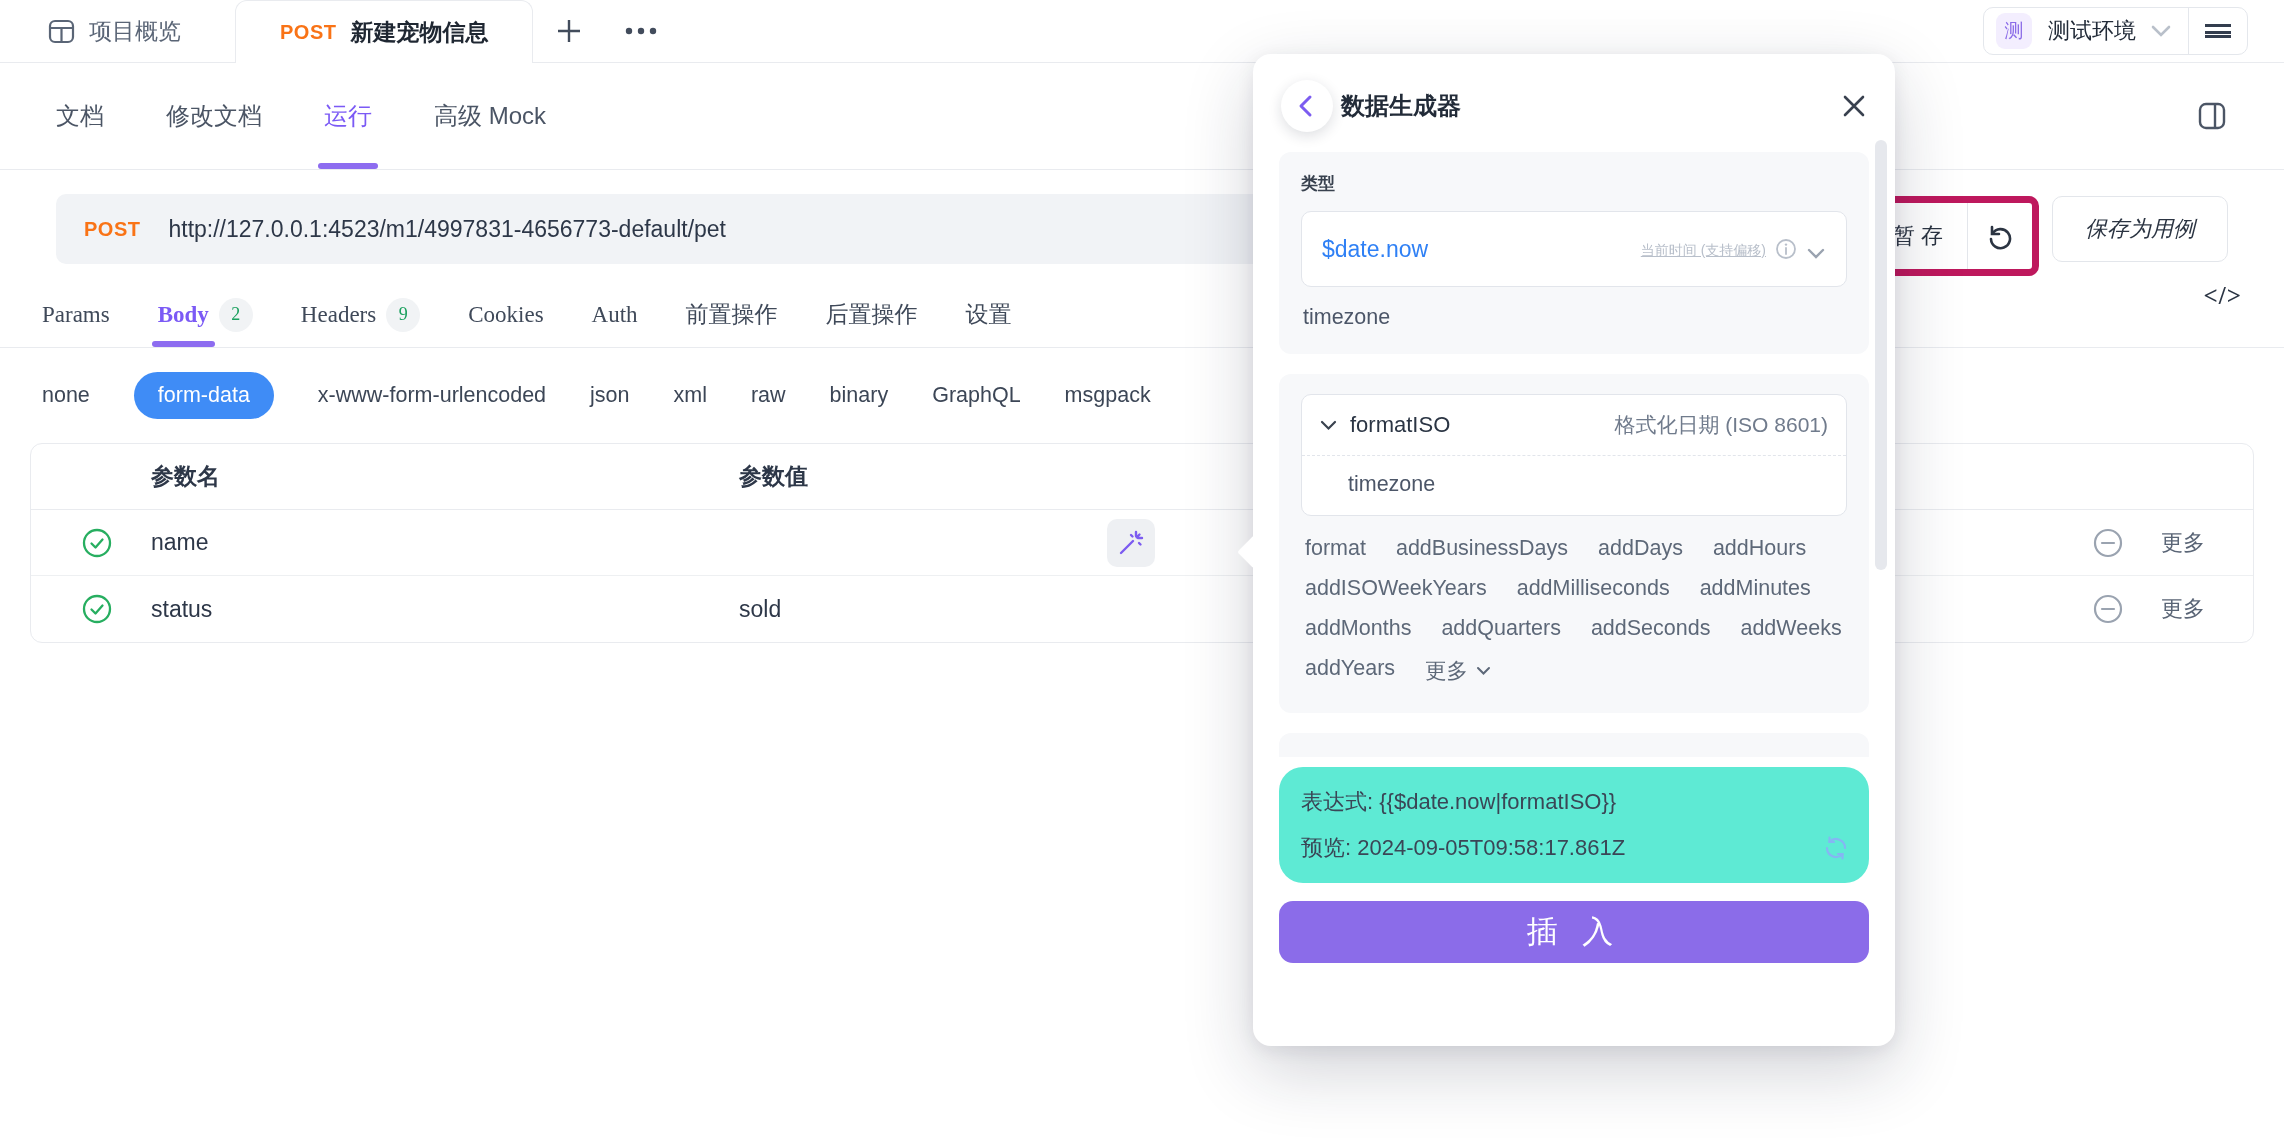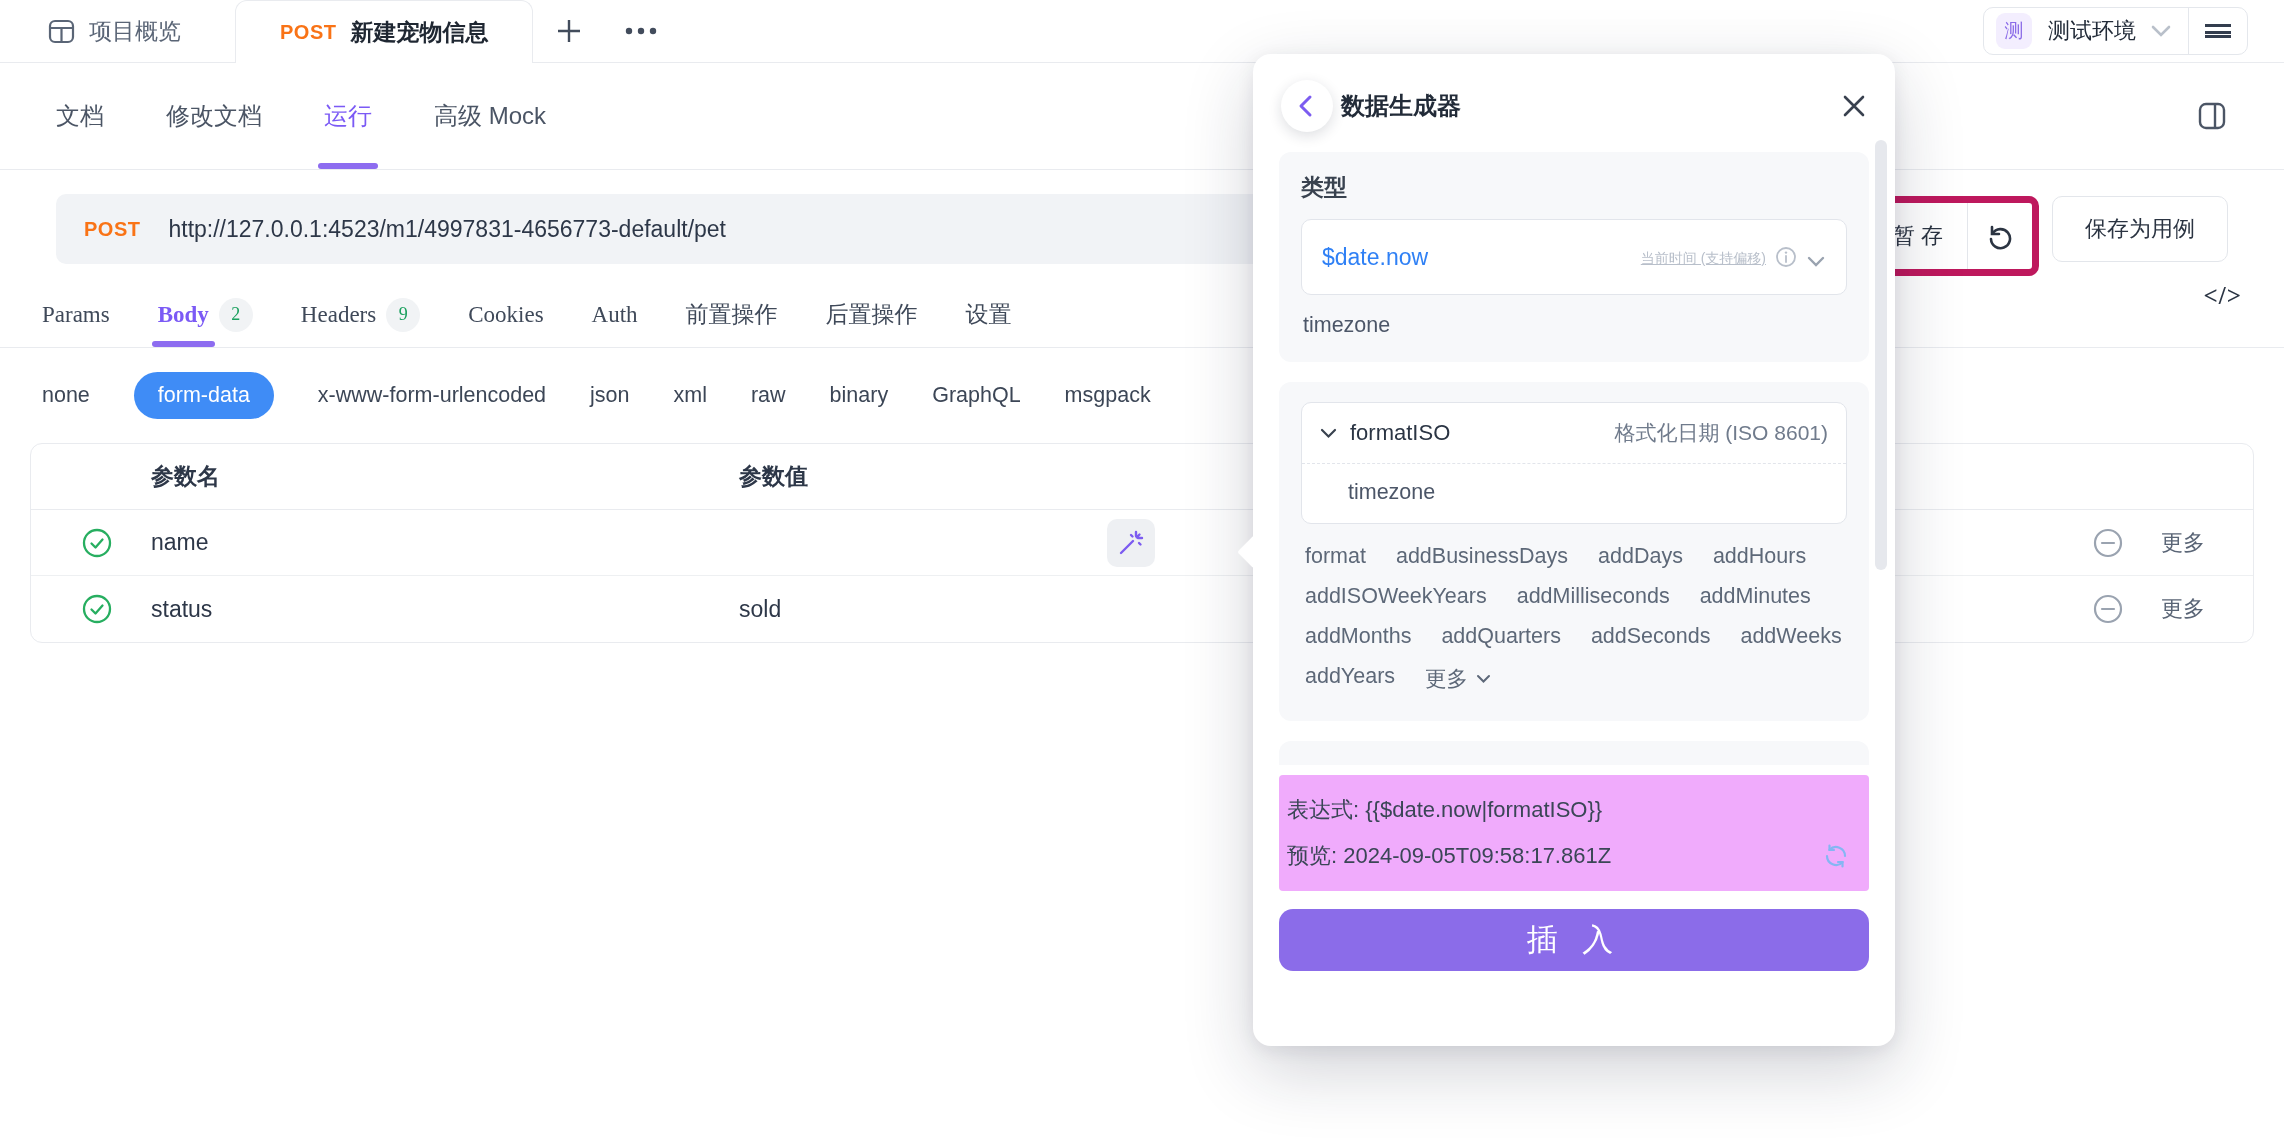--- a/index.html
+++ b/index.html
@@ -35,21 +35,21 @@
   
   .url-row { position:relative; height:72px; margin-top:24px; }
   .url-bar { position:absolute; left:56px; top:0; width:1814px; height:70px; background:#f1f3f6; border-radius:10px;
     display:flex; align-items:center; padding-left:28px; gap:28px; }
   .url-text { font-size:23px; color:#2d3748; }
   .save-group { position:absolute; left:1862px; top:2px; height:80px; display:flex; border:7px solid #be185d; border-radius:10px; background:#fff; }
   .save-btn { display:flex; align-items:center; padding:0 24px; font-size:22px; color:#2b3442; }
   .save-group .divider { width:1px; background:#e3e6eb; }
   .undo-btn { width:64px; display:flex; align-items:center; justify-content:center; }
   .save-case-btn { position:absolute; left:2052px; top:2px; height:66px; padding:0 32px; display:flex; align-items:center;
-    border:1px solid #e3e6eb; border-radius:10px; background:#fff; font-size:22px; color:#2b3442; }
+    border:1px solid #e3e6eb; border-radius:10px; background:#fff; font-size:22px; color:#2b3442;font-style:italic; }
 
   
   .req-tabs { height:66px; margin-top:16px; border-bottom:1px solid #e9ebef; display:flex; align-items:flex-start; padding:0 42px;font-family:Liberation Serif, serif; }
   .req-tab { display:flex; align-items:center; gap:10px; margin-right:48px; font-size:23px; color:#3f4959; height:100%; position:relative; }
   .req-tab .lbl { position:relative; display:flex; align-items:center; height:100%; }
   .req-tab.active { color:#7b5af5; font-weight:600; }
   .req-tab.active .lbl::after { content:""; position:absolute; left:-6px; right:-6px; bottom:0; height:6px; background:#8d6cf0; border-radius:4px; }
   .badge { min-width:34px; height:34px; border-radius:50%; background:#f1f3f5; color:#1ca15f; font-size:18px; font-weight:400;
     display:flex; align-items:center; justify-content:center; }
   .code-icon { margin-left:auto; font-size:25px; font-weight:600; color:#2b3544; letter-spacing:1px; }
@@ -79,38 +79,38 @@
   .popover::before { content:""; position:absolute; left:-11px; top:486px; width:24px; height:24px; background:#fff;
     transform:rotate(45deg); border-radius:3px; }
   .pop-header { display:flex; align-items:center; padding:26px 2px 20px; }
   .back-btn { width:52px; height:52px; border-radius:50%; background:#fff; box-shadow:0 4px 14px rgba(20,25,50,.14);
     display:flex; align-items:center; justify-content:center; }
   .pop-title { margin-left:8px; font-size:24px; font-weight:600; color:#222b38; }
   .close-btn { margin-left:auto; color:#39414f; display:flex; }
 
   .gsection { background:#f7f8fa; border-radius:12px; padding:20px 22px; }
   .gsection + .gsection { margin-top:20px; }
-  .type-label { font-size:23px; font-weight:600; color:#39424f; margin-bottom:16px; }
+  .type-label { font-size:17px; font-weight:600; color:#39424f; margin-bottom:16px; }
   .type-select { background:#fff; border:1px solid #e2e5eb; border-radius:10px; height:76px; display:flex; align-items:center; padding:0 20px; }
   .type-value { color:#2f80f5; font-size:23px; }
   .type-desc { margin-left:auto; display:flex; align-items:flex-end; gap:9px; color:#b8bfca; font-size:14px;text-decoration:underline; }
   .param-line { margin-top:18px; padding:0 2px 4px; color:#4c5668; font-size:21.5px; }
 
   .func-card { background:#fff; border:1px solid #e2e5eb; border-radius:10px; }
   .func-head { display:flex; align-items:center; padding:16px 18px; }
   .func-name { margin-left:13px; font-size:22px; color:#2b3544; font-weight:500; }
   .func-desc { margin-left:auto; font-size:21px; color:#707b8c; }
   .func-param { border-top:1px dashed #e2e5eb; padding:16px 18px 18px 46px; font-size:21.5px; color:#4c5668; }
   .func-links { display:flex; flex-wrap:wrap; column-gap:30px; row-gap:15px; padding:20px 4px 8px; font-size:21.5px; color:#5d6878; }
   .func-link { }
   .more-link { display:flex; align-items:center; gap:8px; }
 
   .sliver { margin-top:20px; height:24px; background:#f7f8fa; border-radius:12px 12px 0 0; }
 
-  .expr-box { margin-top:10px; background:#f0abfc; border-radius:4px; padding:20px 8px; position:relative; }
+  .expr-box { margin-top:10px; background:#5eead4; border-radius:24px; padding:20px 22px; position:relative; }
   .expr-line { font-size:22px; color:#3a4656; }
   .expr-line + .expr-line { margin-top:16px; }
   .expr-refresh { position:absolute; right:20px; bottom:22px; display:flex; }
 
   .insert-btn { margin-top:18px; height:62px; border-radius:14px; background:#8b6ce9; color:#fff; font-size:31px; letter-spacing:8px;
     display:flex; align-items:center; justify-content:center; }
 
   .pop-scrollbar { position:absolute; right:8px; top:86px; width:12px; height:430px; background:#e6e8ed; border-radius:6px; }
 
   svg { display:block; }

